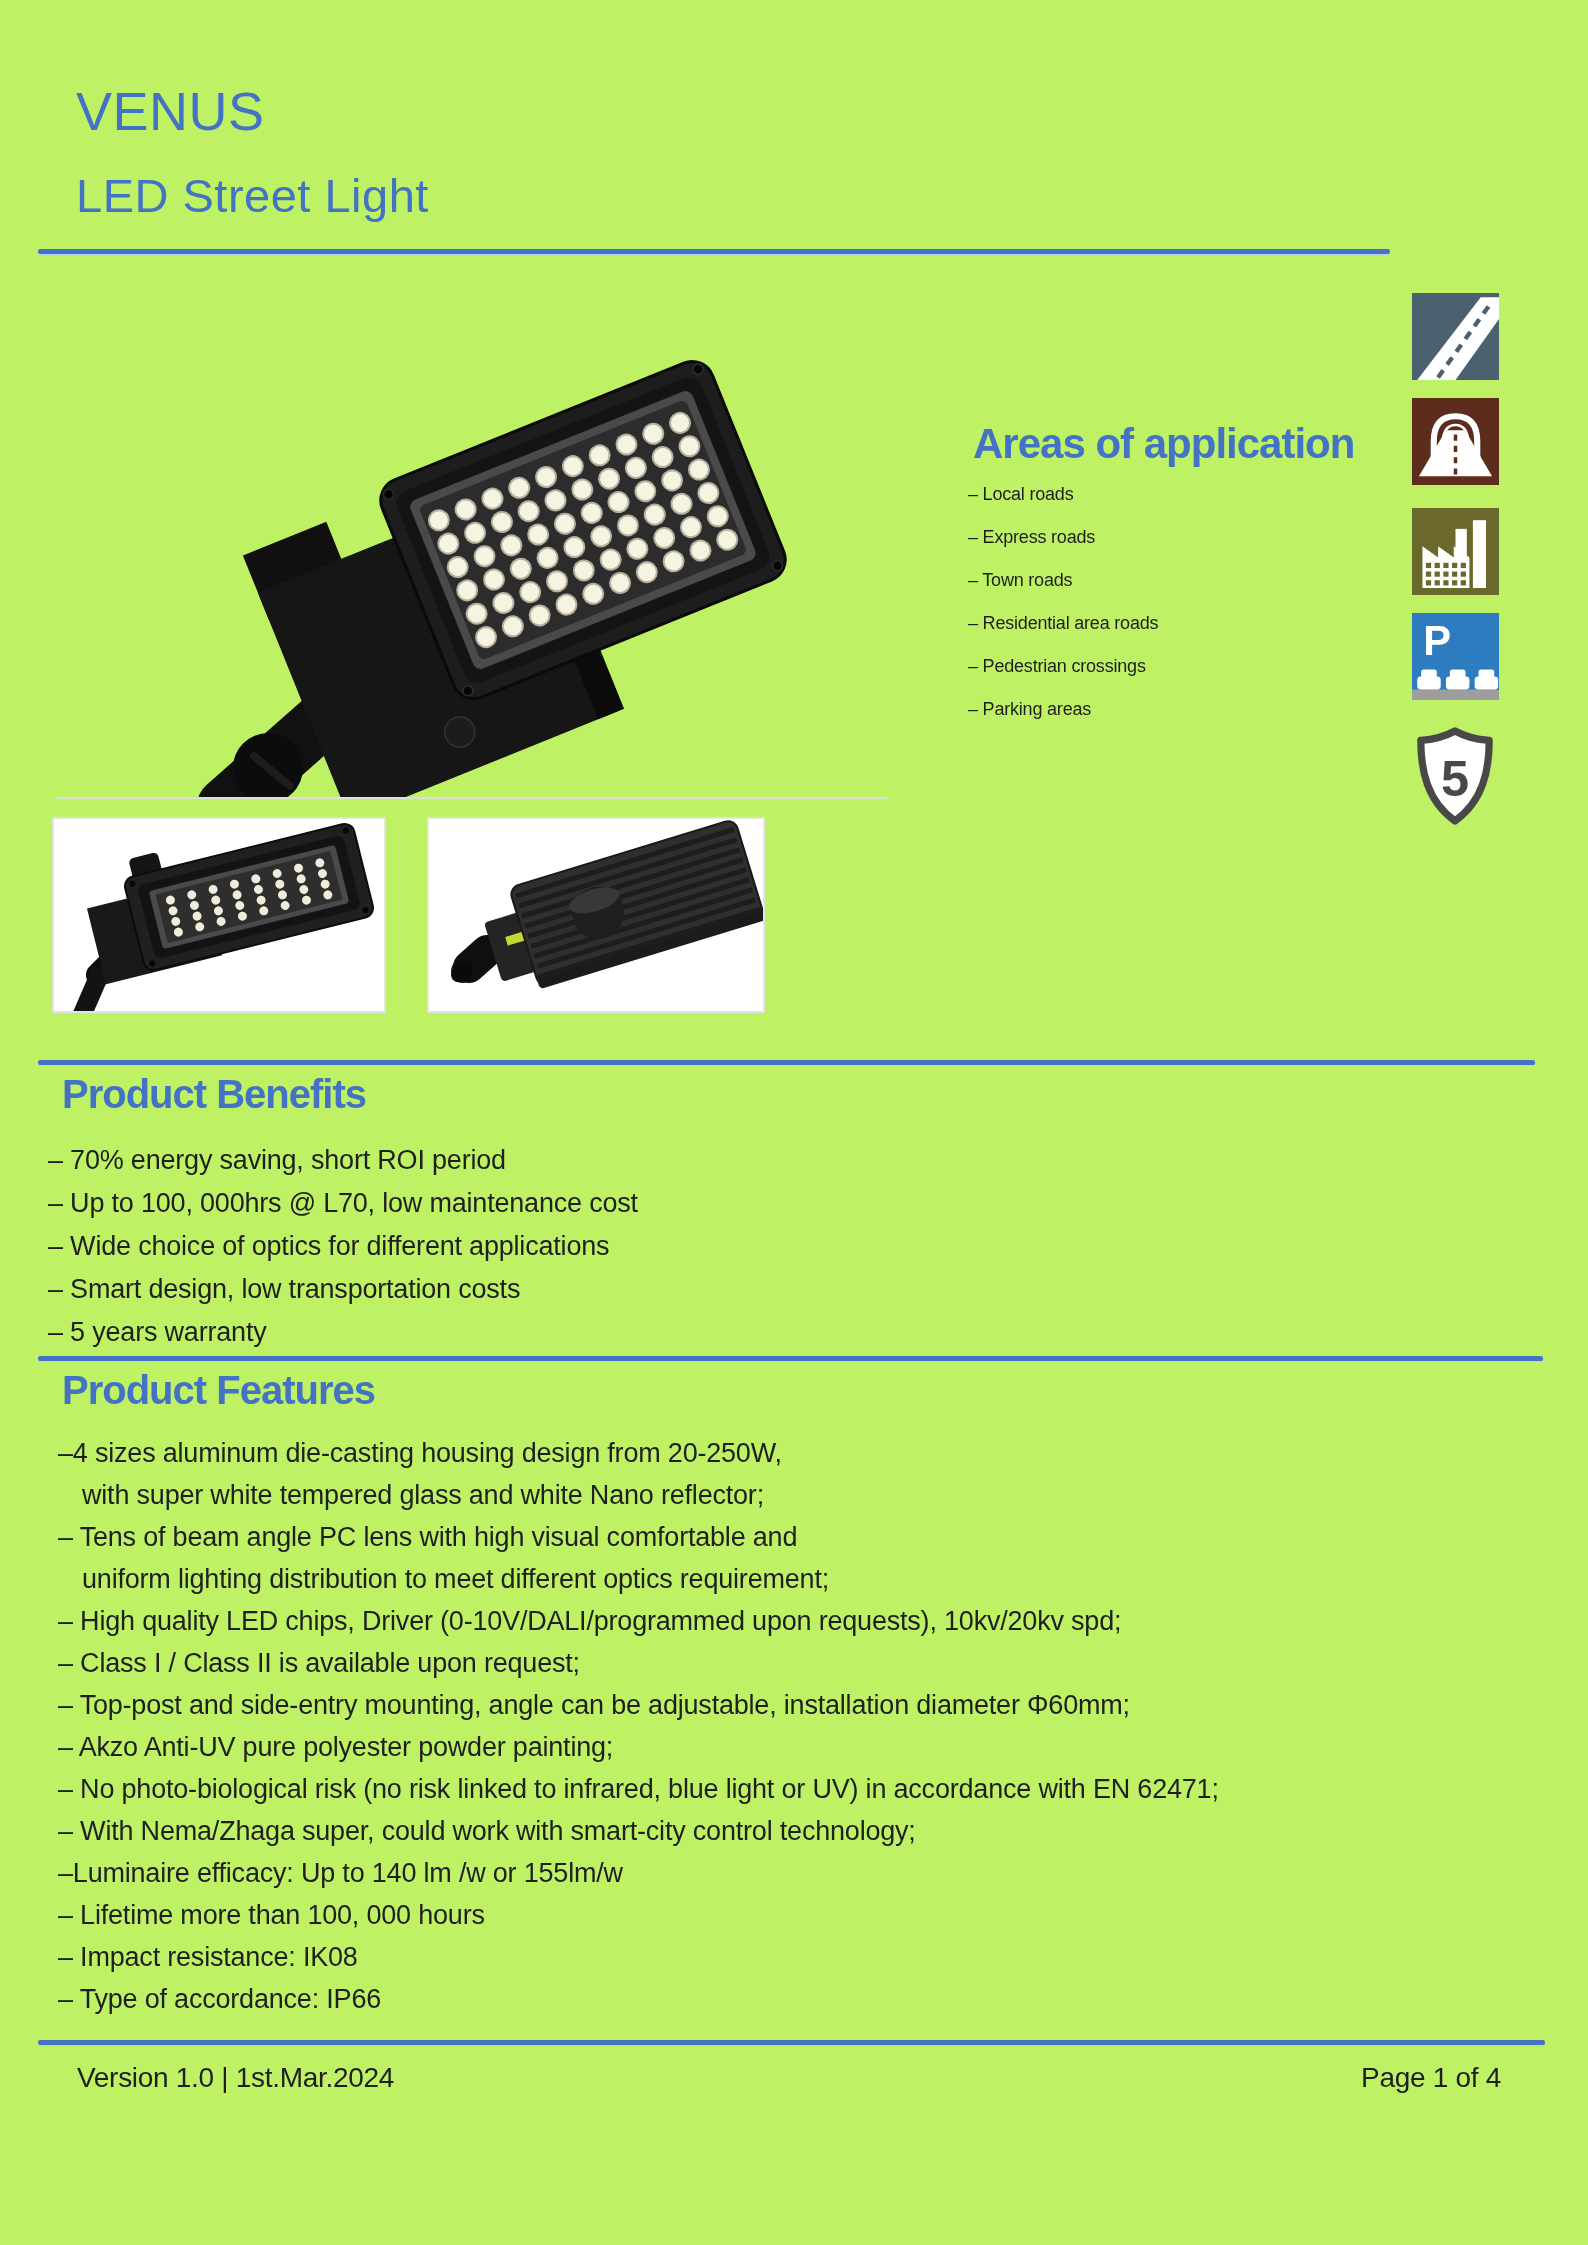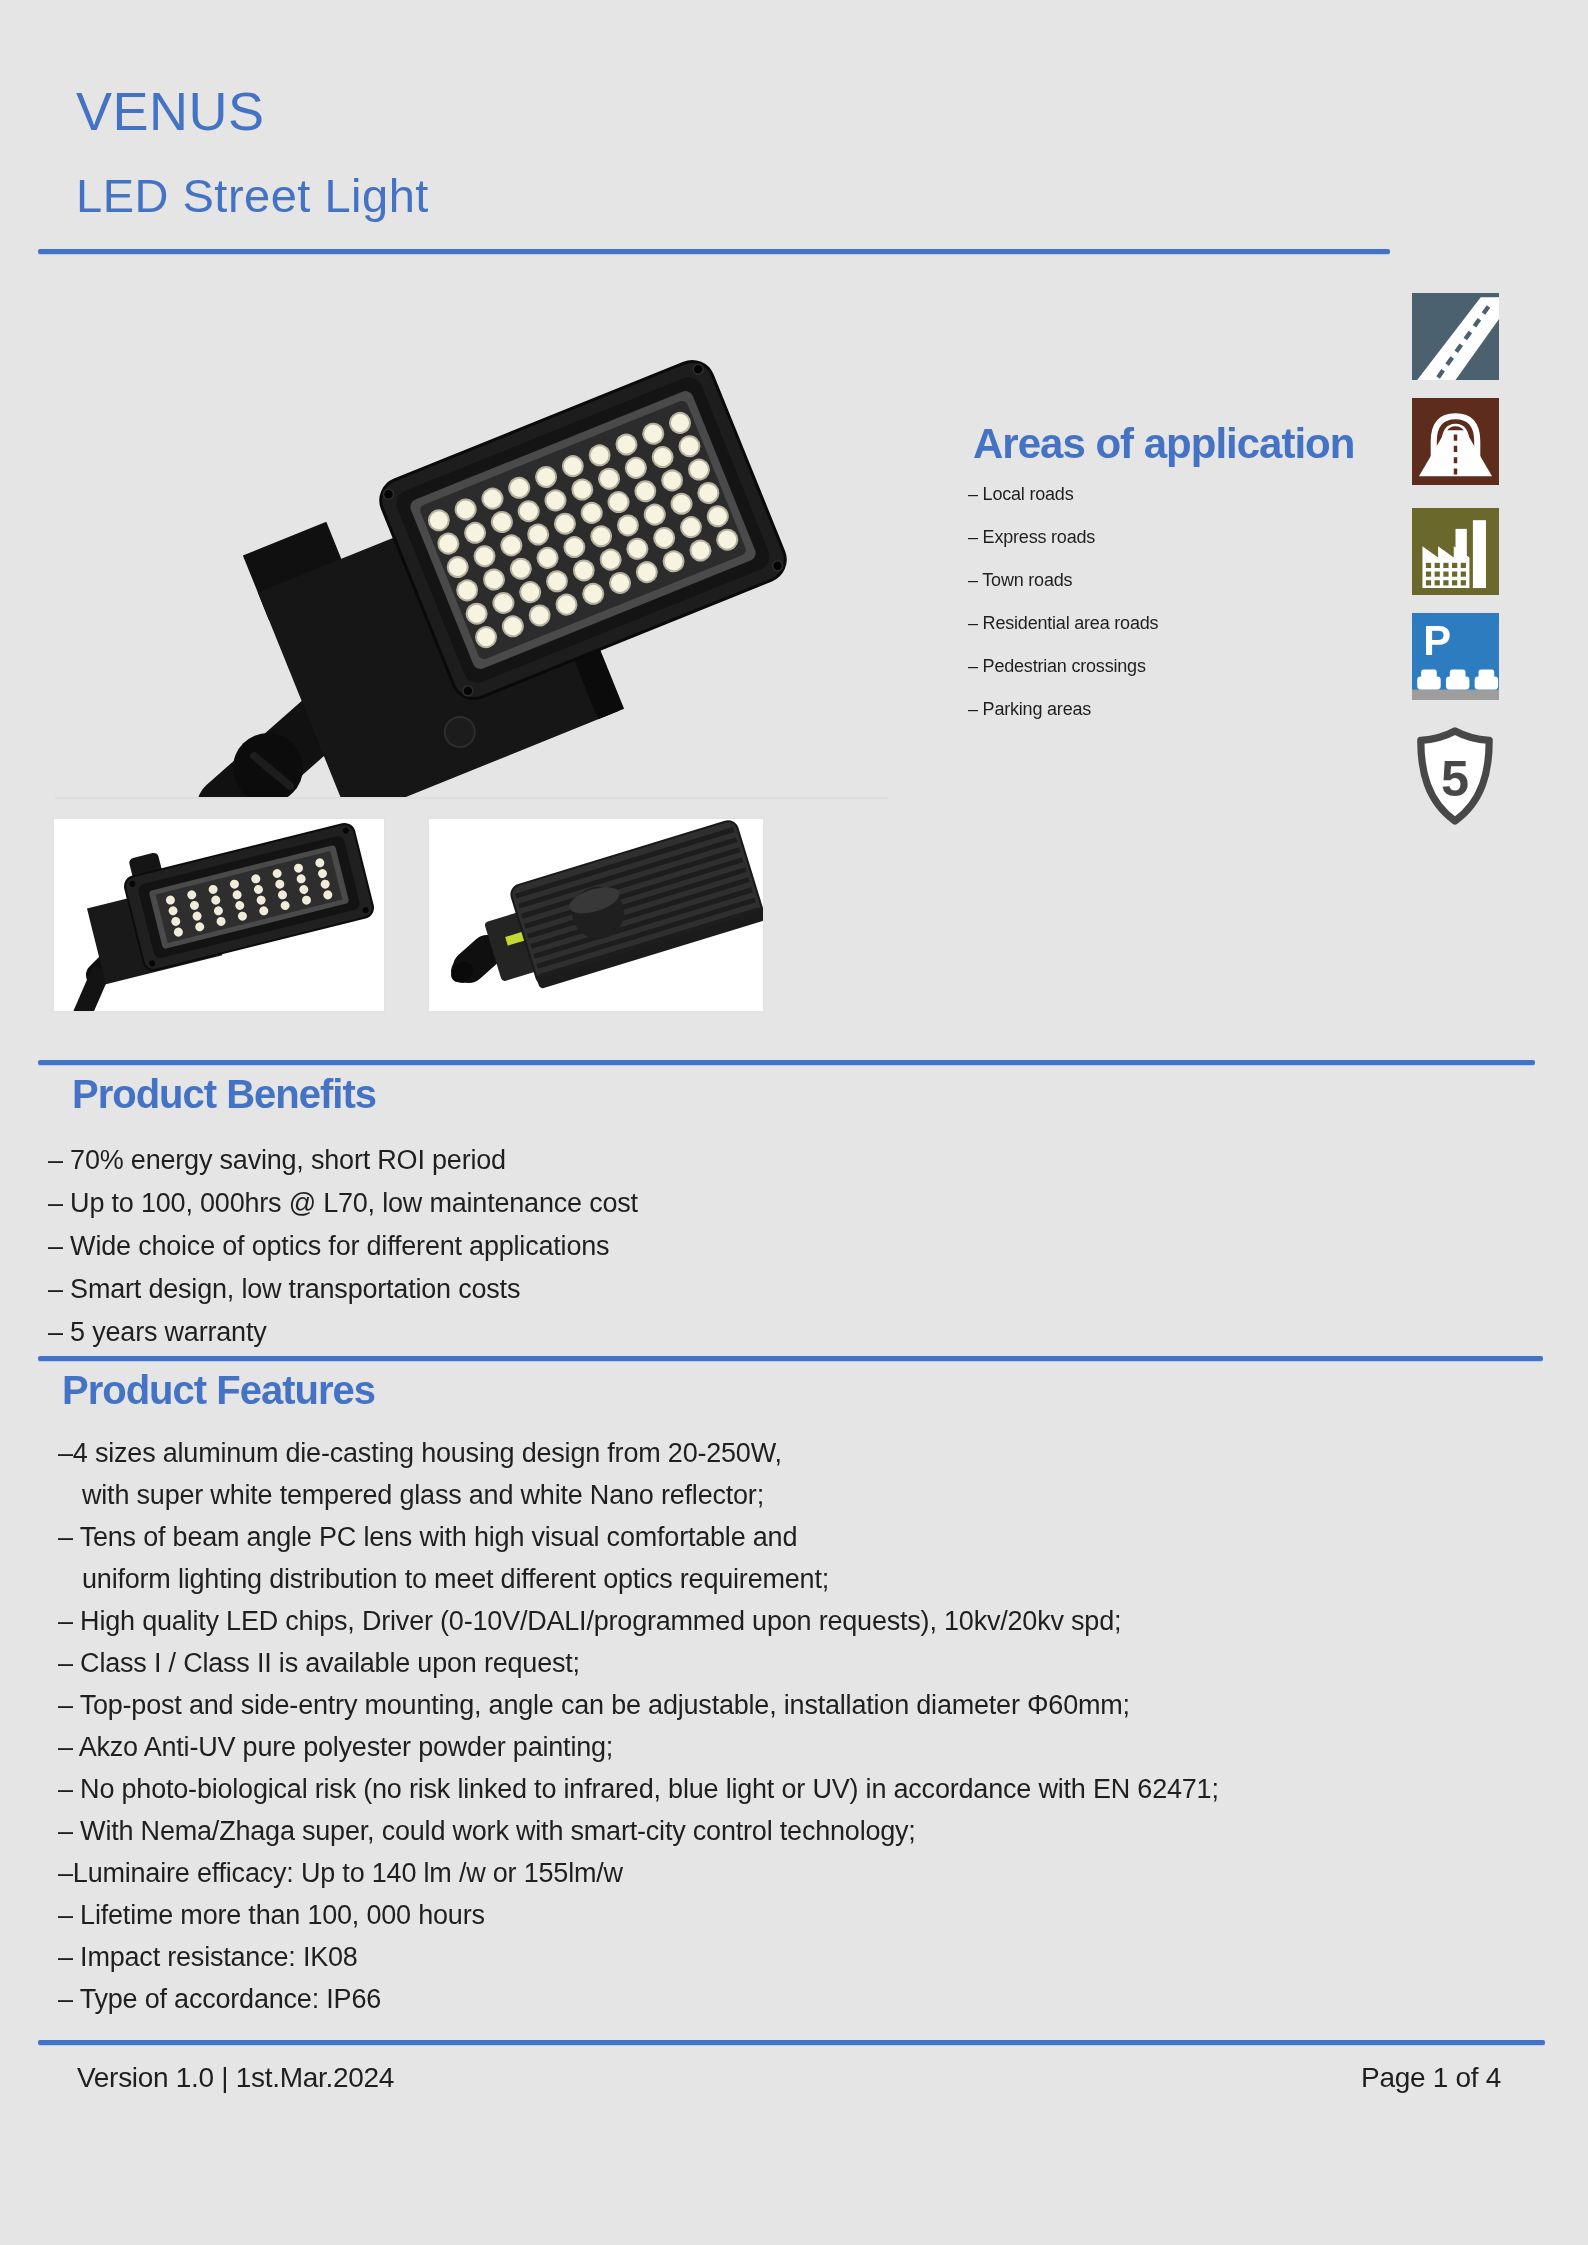--- a/index.html
+++ b/index.html
@@ -1,30 +1,30 @@
 <!DOCTYPE html>
 <html><head>
 <meta charset="utf-8">
 <style>
   html,body{margin:0;padding:0;background:#ffffff;}
-  .page{position:relative;width:1588px;height:2245px;background:#e5e5e5;overflow:hidden;
+  .page{position:relative;width:1588px;height:2245px;background:#bef264;overflow:hidden;
         font-family:"Liberation Sans", sans-serif;color:#1f1f1f;}
   .abs{position:absolute;}
   .blue{color:#4472C4;}
   .page-title{left:76px;top:80px;font-size:54px;letter-spacing:0.5px;font-weight:400;}
   .page-subtitle{left:76px;top:168px;font-size:47px;letter-spacing:0.5px;font-weight:400;}
   .rule{background:#4472C4;height:5px;border-radius:2px;box-shadow:0 1px 0 #b9cdf0;}
   .rule-header{left:38px;top:249px;width:1352px;}
   .rule-benefits{left:38px;top:1060px;width:1497px;}
   .rule-features{left:38px;top:1356px;width:1505px;}
   .rule-footer{left:38px;top:2040px;width:1507px;}
   .photo-edge{left:55px;top:797px;width:833px;height:2px;background:#dedede;}
   .section-heading{font-size:40px;font-weight:bold;letter-spacing:-1px;}
   .areas-heading{left:973px;top:420px;font-size:42px;}
-  .benefits-heading{left:72px;top:1072px;}
+  .benefits-heading{left:62px;top:1072px;}
   .features-heading{left:62px;top:1368px;}
   ul.plain{list-style:none;margin:0;padding:0;}
   .areas-list{left:968px;top:473px;font-size:18px;letter-spacing:-0.2px;}
   .areas-list li{line-height:43px;white-space:nowrap;}
   .benefits-list{left:48px;top:1139px;font-size:27px;letter-spacing:-0.2px;}
   .benefits-list li{line-height:43px;white-space:nowrap;}
   .features-list{left:58px;top:1432px;font-size:27px;letter-spacing:-0.2px;}
   .features-list li{line-height:42px;white-space:nowrap;}
   .features-list li.indent{padding-left:24px;}
   .footer-left{left:77px;top:2062px;font-size:28px;letter-spacing:-0.3px;}

